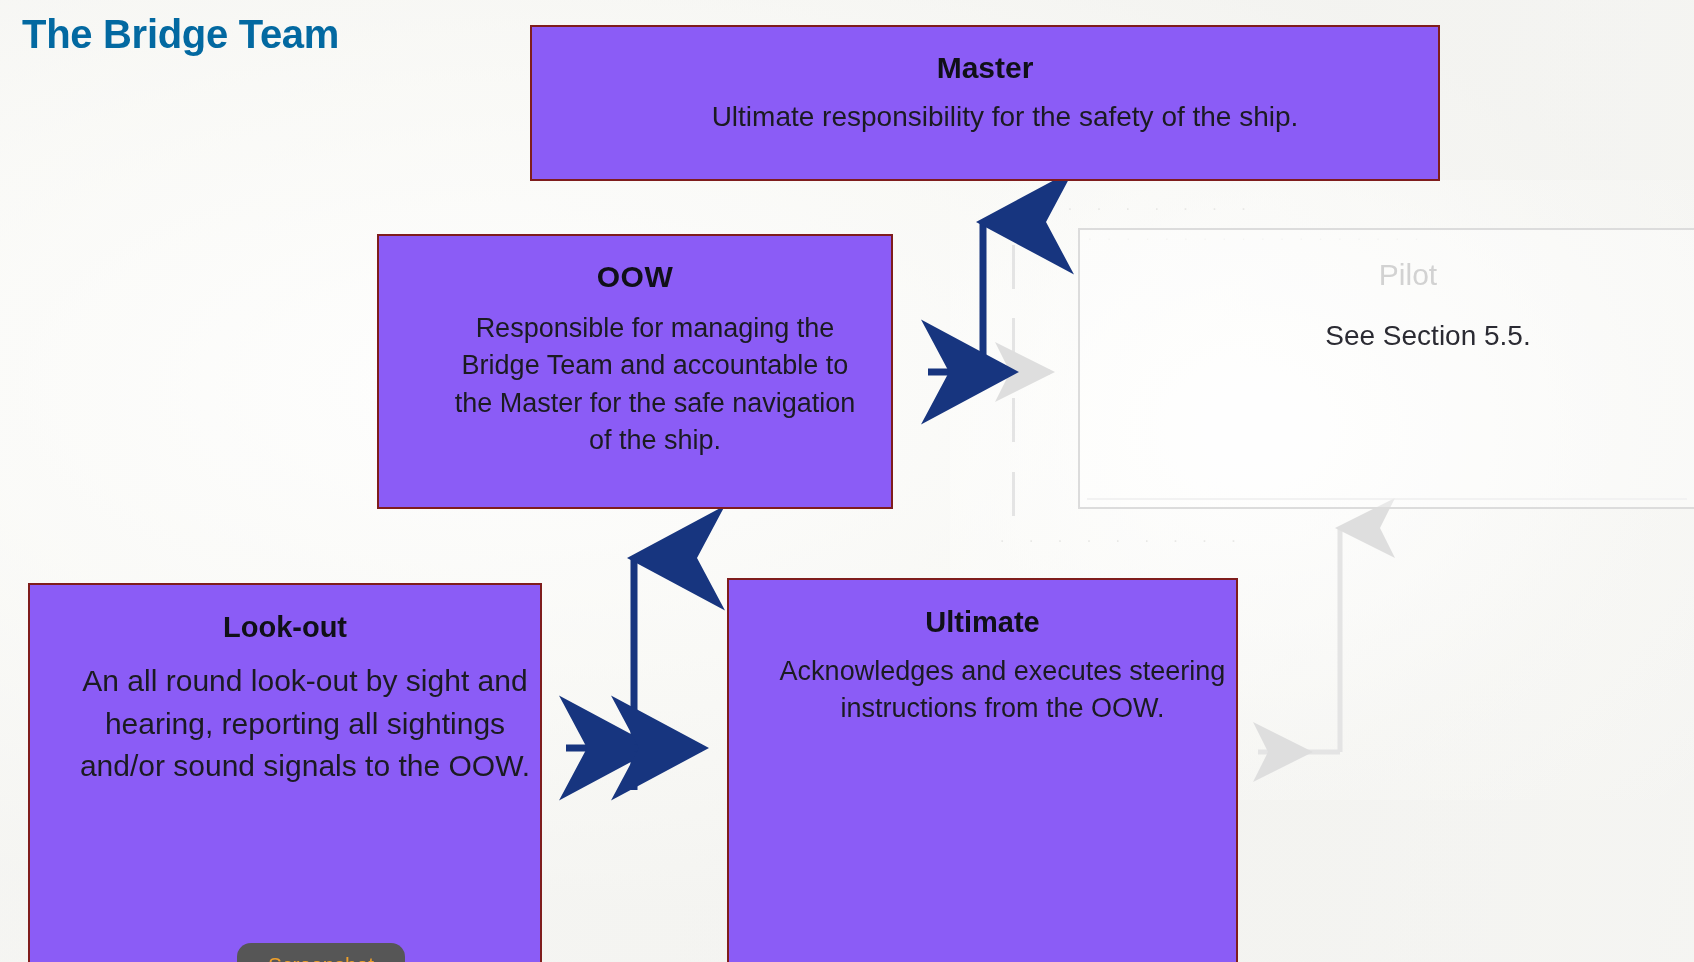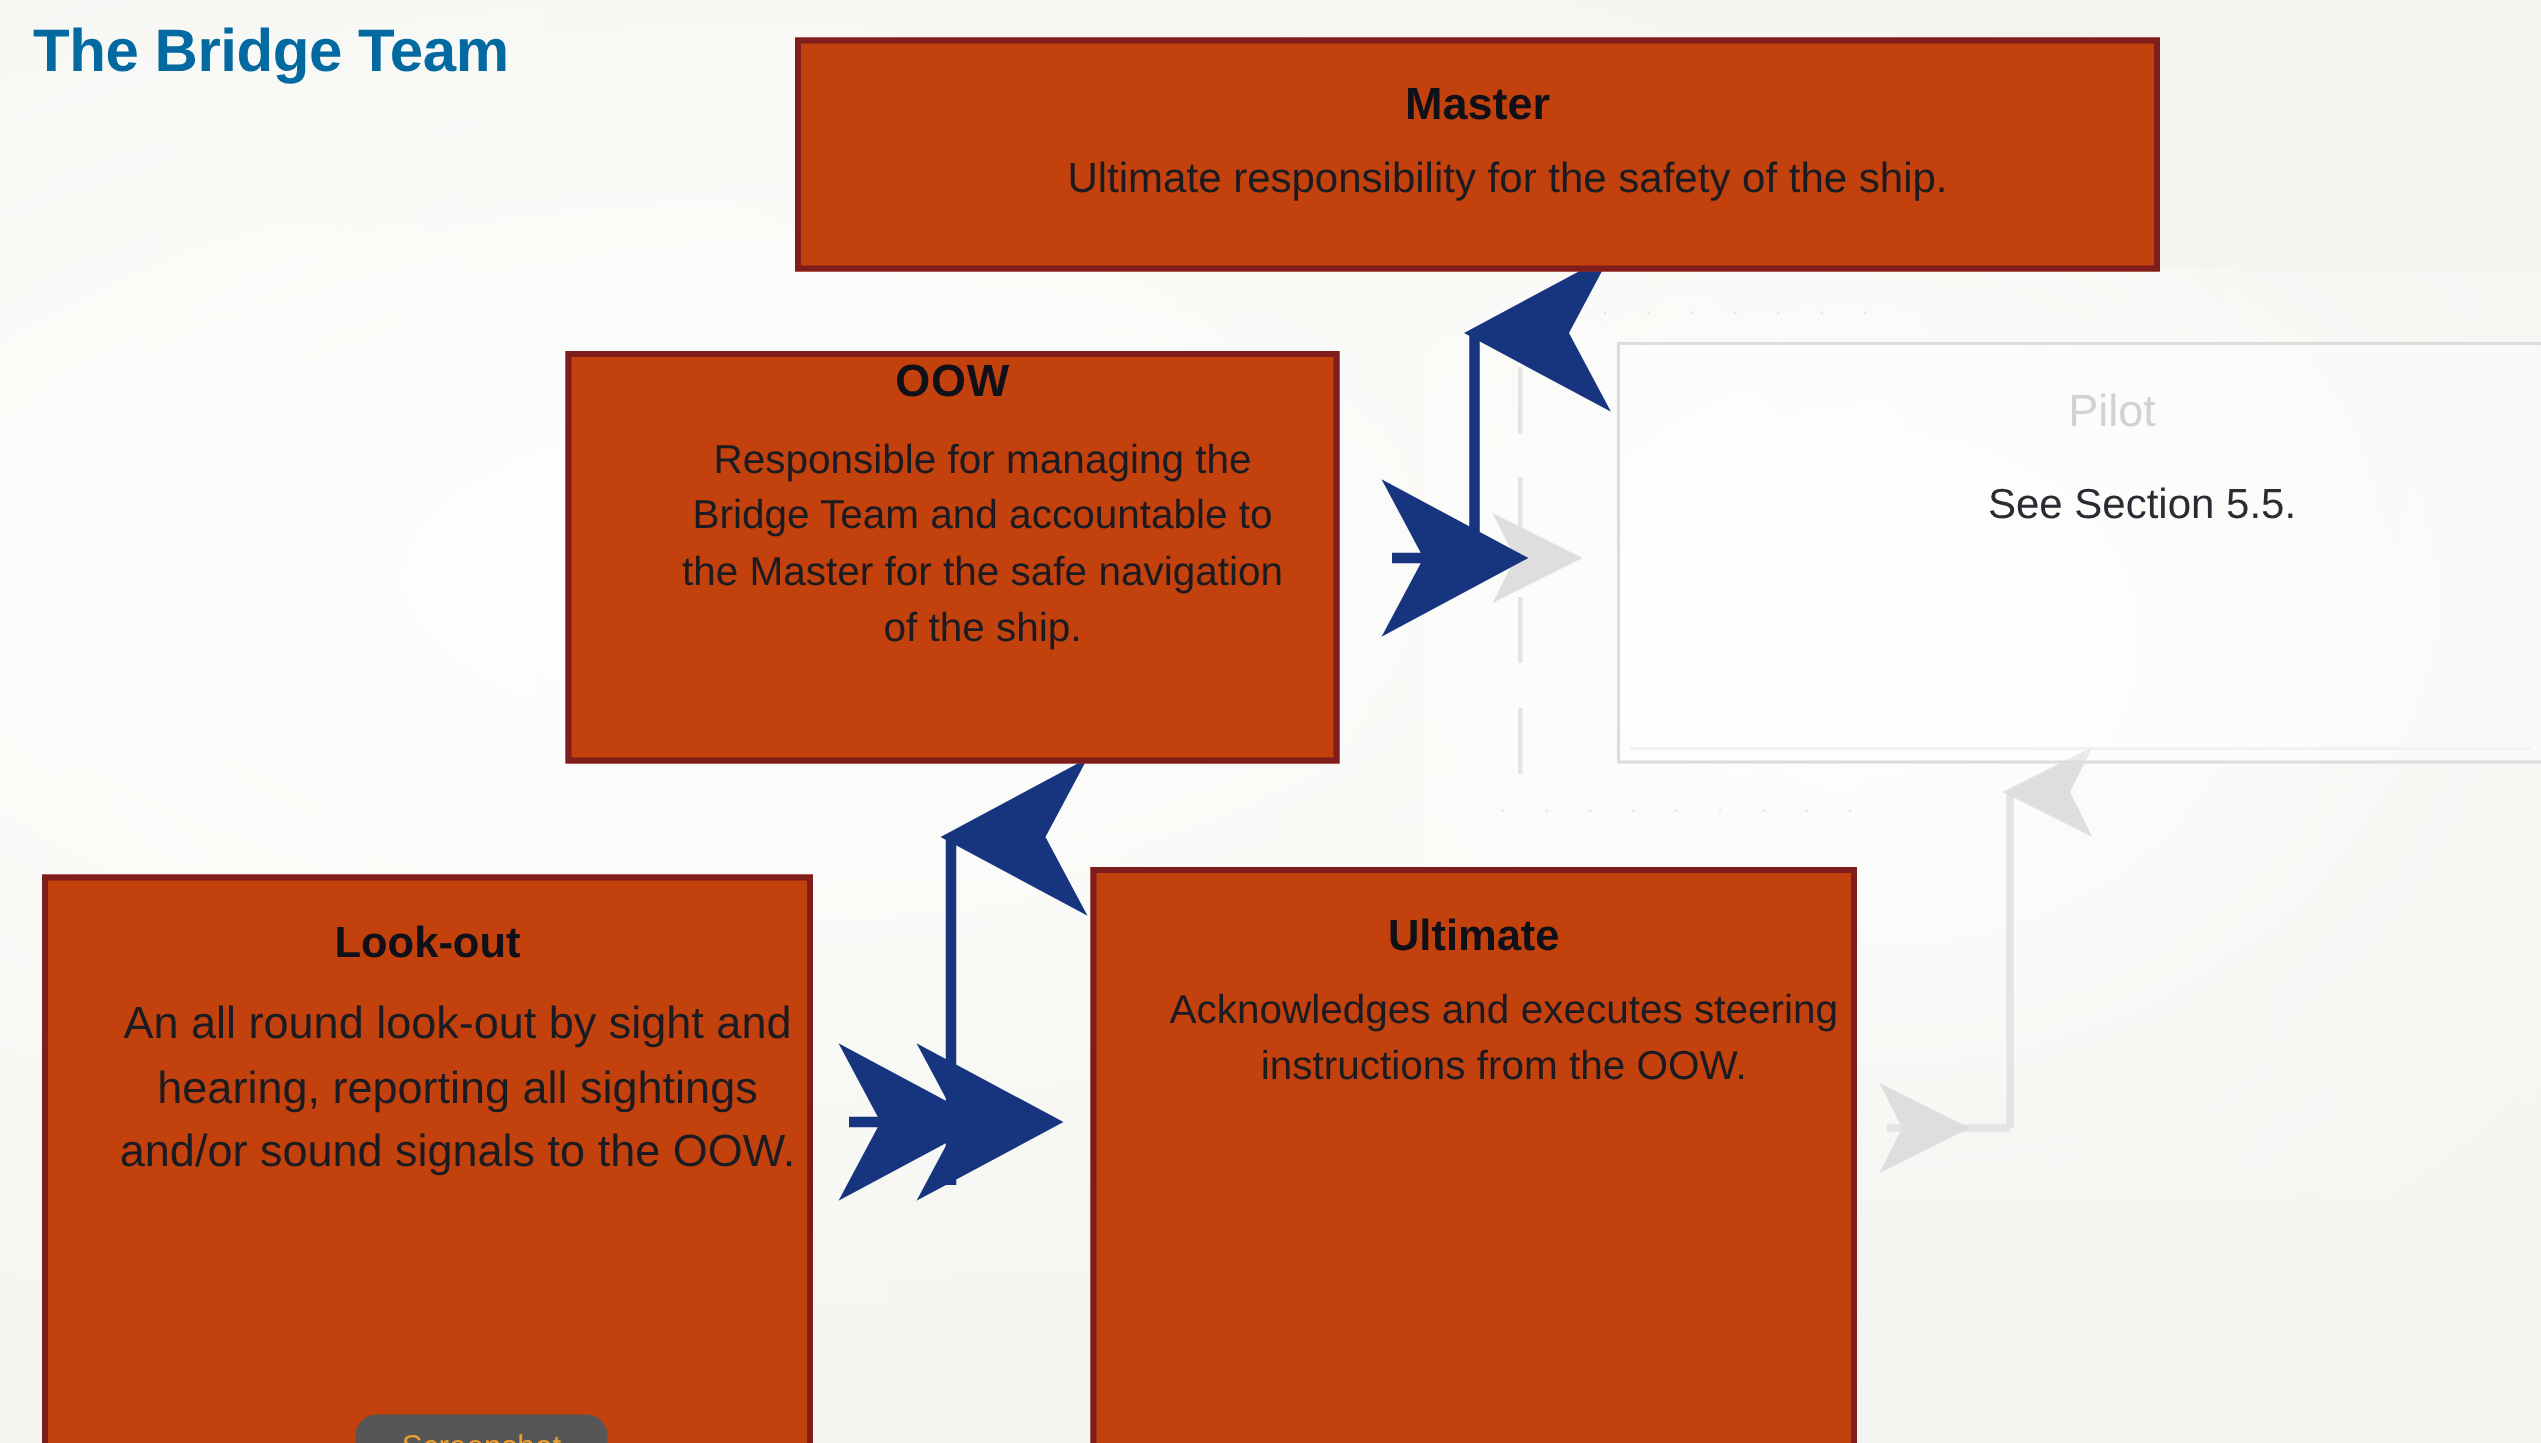--- a/index.html
+++ b/index.html
@@ -41,22 +41,22 @@
     font-weight: bold;
     color: #0369a1;
     letter-spacing: -0.3px;
     white-space: nowrap;
   }
 
   
   .box {
     position: absolute;
     box-sizing: border-box;
-    border: 4px solid #7f1d1d;
-    background: #c2410c;
+    border: 2px solid #7f1d1d;
+    background: #8b5cf6;
     text-align: center;
     color: #14141a;
   }
   .box .heading {
     font-weight: bold;
     color: #101018;
   }
   .box .para {
     color: #1b1b22;
     margin-left: 40px;
@@ -66,20 +66,21 @@
     left: 530px; top: 25px;
     width: 910px; height: 156px;
     padding-top: 24px;
   }
   #box-master .heading { font-size: 30px; }
   #box-master .para { font-size: 28px; margin-top: 16px; }
 
   #box-oow {
     left: 377px; top: 234px;
     width: 516px; height: 275px;
+    padding-top: 24px;
   }
   #box-oow .heading { font-size: 30px; letter-spacing: 0.5px; }
   #box-oow .para { font-size: 27px; margin-top: 16px; line-height: 1.38; padding: 0 28px; }
 
   #box-lookout {
     left: 28px; top: 583px;
     width: 514px; height: 395px;
     padding-top: 26px;
   }
   #box-lookout .heading { font-size: 29px; }

